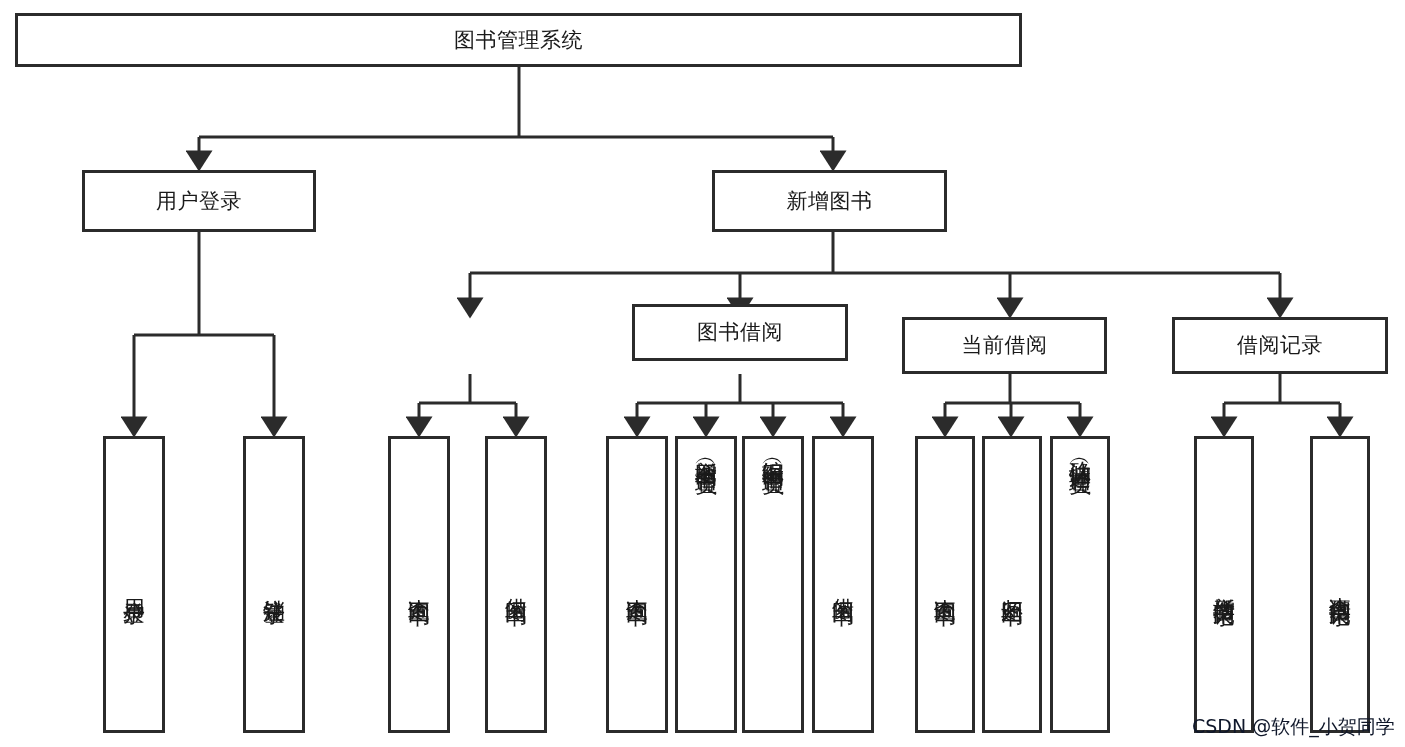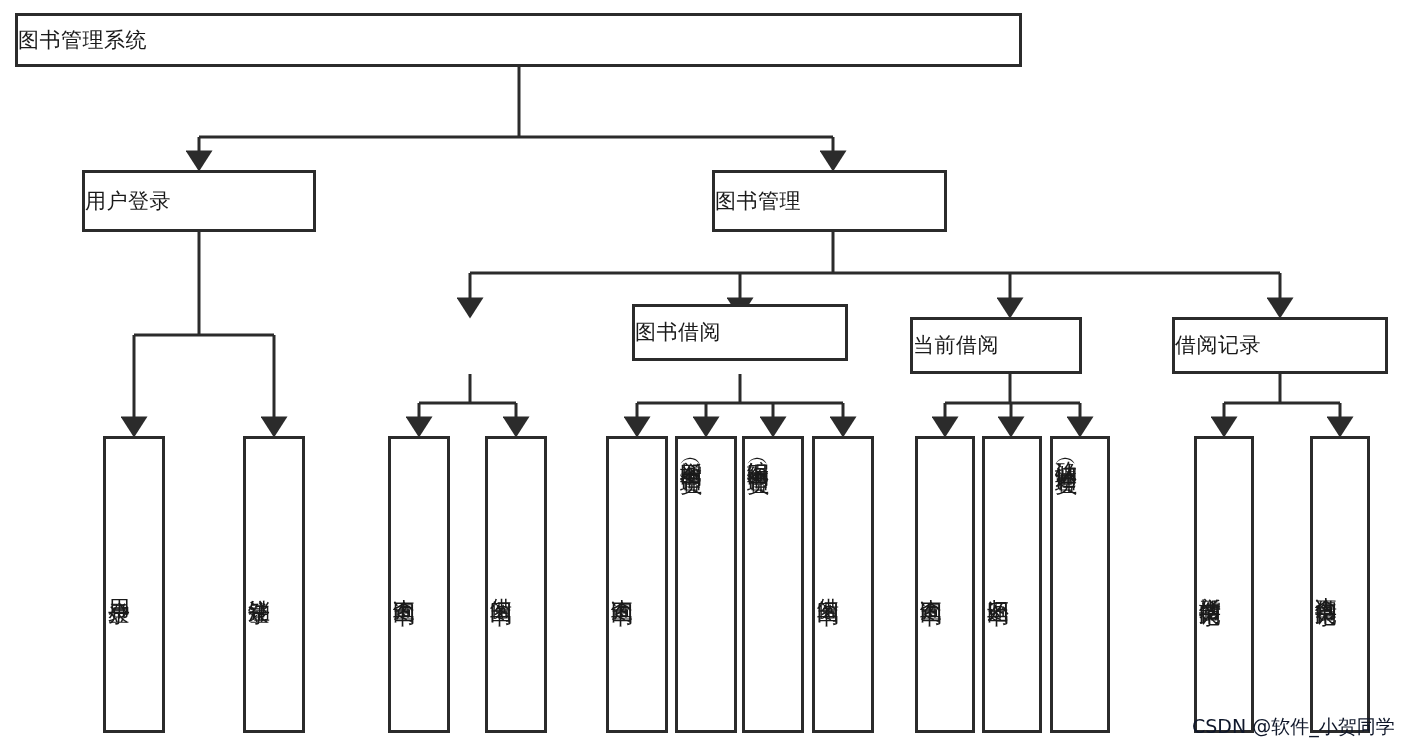--- a/index.html
+++ b/index.html
@@ -15,20 +15,21 @@
     font-family: "DejaVu Sans", "Liberation Sans", sans-serif;
     overflow: hidden;
   }
   .box {
     position: absolute;
     box-sizing: border-box;
     border: 3px solid #2b2b2b;
     background: #ffffff;
     display: flex;
     align-items: center;
+    justify-content: center;
     color: #1a1a1a;
   }
   .box .label {
     font-size: 21px;
     line-height: 1.15;
     letter-spacing: 0.5px;
     white-space: nowrap;
   }
   .leaf {
     border-width: 3px;
@@ -118,27 +119,27 @@
   </svg>
 
   <div class="box" style="left:15px; top:13px; width:1007px; height:54px;">
     <span class="label">图书管理系统</span>
   </div>
 
   <div class="box" style="left:82px; top:170px; width:234px; height:62px;">
     <span class="label">用户登录</span>
   </div>
   <div class="box" style="left:712px; top:170px; width:235px; height:62px;">
-    <span class="label">图书管理</span>
+    <span class="label">新增图书</span>
   </div>
 
   <div class="box" style="left:632px; top:304px; width:216px; height:57px;">
     <span class="label">图书借阅</span>
   </div>
-  <div class="box" style="left:902px; top:317px; width:172px; height:57px;margin-left:8px;">
+  <div class="box" style="left:902px; top:317px; width:205px; height:57px;">
     <span class="label">当前借阅</span>
   </div>
   <div class="box" style="left:1172px; top:317px; width:216px; height:57px;">
     <span class="label">借阅记录</span>
   </div>
 
   <div class="box leaf" style="left:103px; top:436px; width:62px; height:297px;">
     <span class="label">用户登录</span>
   </div>
   <div class="box leaf" style="left:243px; top:436px; width:62px; height:297px;">

